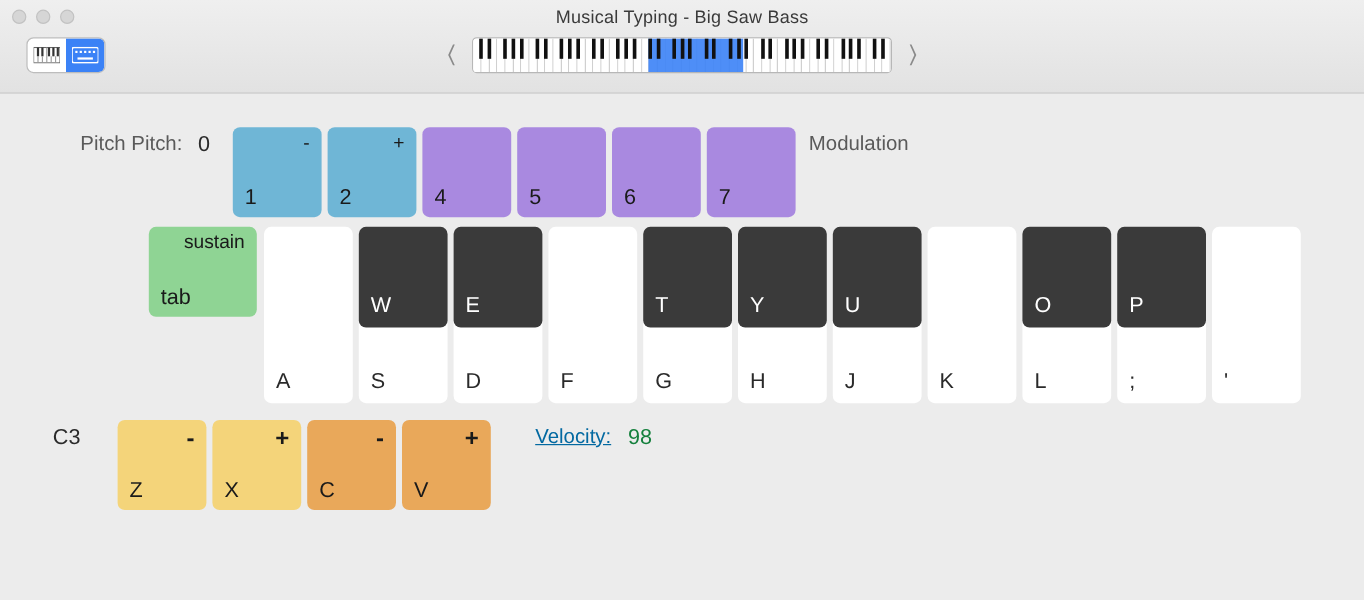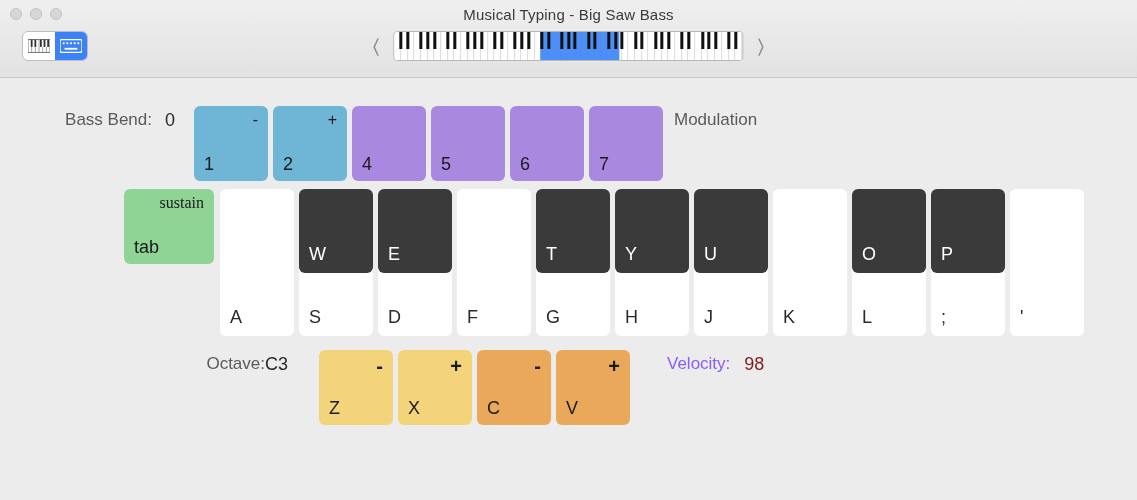--- a/index.html
+++ b/index.html
@@ -36,40 +36,40 @@
   .num-key .top { text-align:right; font-size:16px;}
   .num-key .bot { text-align:left; font-size:18px;}
   .c-lblue { background:#6fb6d6; }
   .c-dpurple { background:#6a5a9a; color:#fff; }
   .c-purple { background:#a989e0; }
   .mod-label { font-size:17px; color:#5a5a5a; padding-top:4px; margin-left:6px;}
   .zero { display:inline-block; width:28px; text-align:center; font-size:18px; color:#2a2a2a; padding-top:4px; margin-left:4px;}
   
   .row2 { margin-top:8px; }
   .sustain { width:90px; height:75px; background:#8fd494; border-radius:6px; padding:5px 10px 6px 10px; display:flex; flex-direction:column; justify-content:space-between; margin-left:80px; margin-right:6px; }
-  .sustain .top { text-align:right; font-size:16px;font-family:Liberation Serif, serif;}
+  .sustain .top { text-align:right; font-size:16px;}
   .sustain .bot { text-align:left; font-size:18px;}
   .piano { flex:1; height:147px; position:relative; }
   .whites { display:flex; height:100%; gap:5px; }
   .wkey { background:#fff; border-radius:6px; width:74px; height:100%; position:relative; }
   .wkey .lbl { position:absolute; left:10px; bottom:8px; font-size:18px; color:#2a2a2a; }
   .blacks { position:absolute; top:0; left:0; right:0; height:84px; }
   .bkey { position:absolute; top:0; height:84px; width:74px; background:#3a3a3a; border-radius:6px; }
   .bkey .lbl { position:absolute; left:10px; bottom:8px; font-size:18px; color:#fff; }
   
   .row3 { margin-top:14px; align-items:flex-start; }
   .oct-label { width:221px; padding-top:4px; }
   .oct-val { font-size:18px; color:#2a2a2a; padding-top:4px; width:54px; }
   .small-key { width:74px; height:75px; margin-right:5px; padding:5px 10px 6px 10px; }
   .small-key .top { text-align:right; font-size:20px; font-weight:600;}
   .small-key .bot { text-align:left; font-size:18px;}
   .c-yellow { background:#f4d47a; }
   .c-orange { background:#e9a85a; }
-  .vel-label { font-size:17px; color:#8b5cf6; padding-top:4px; margin-left:32px; }
-  .vel-val { font-size:18px; color:#7f1d1d; padding-top:4px; margin-left:14px; }
+  .vel-label { font-size:17px; color:#0369a1; padding-top:4px; margin-left:32px;text-decoration:underline; }
+  .vel-val { font-size:18px; color:#15803d; padding-top:4px; margin-left:14px; }
   
   .icon-piano { width:22px; height:14px; }
   .icon-kbd { width:22px; height:14px; }
 </style>
 </head>
 <body>
 
 <div class="window">
   <div class="titlebar">
     <div class="traffic">
@@ -202,21 +202,21 @@
             <div class="mini-blk" style="left: calc(98.0769% - 1.5px);"></div>
           </div>
         <div class="chev">〉</div>
       </div>
     </div>
   </div>
 
   <div class="body-area">
 
     <div class="row">
-      <div class="label pitch-label">Bass Bend:</div>
+      <div class="label pitch-label">Pitch Pitch:</div>
       <div class="zero">0</div>
       <div id="num-keys" style="display:flex; margin-left:10px;">
           <div class="key num-key c-lblue">
             <div class="top">-</div>
             <div class="bot">1</div>
           </div>
           <div class="key num-key c-lblue">
             <div class="top">+</div>
             <div class="bot">2</div>
           </div>
@@ -301,21 +301,20 @@
               <div class="lbl">O</div>
             </div>
             <div class="bkey" style="left: 711px;">
               <div class="lbl">P</div>
             </div>
           </div>
       </div>
     </div>
 
     <div class="row row3">
-      <div class="label oct-label">Octave:</div>
       <div class="oct-val">C3</div>
       <div id="oct-keys" style="display:flex;">
           <div class="key small-key c-yellow">
             <div class="top">-</div>
             <div class="bot">Z</div>
           </div>
           <div class="key small-key c-yellow">
             <div class="top">+</div>
             <div class="bot">X</div>
           </div>

